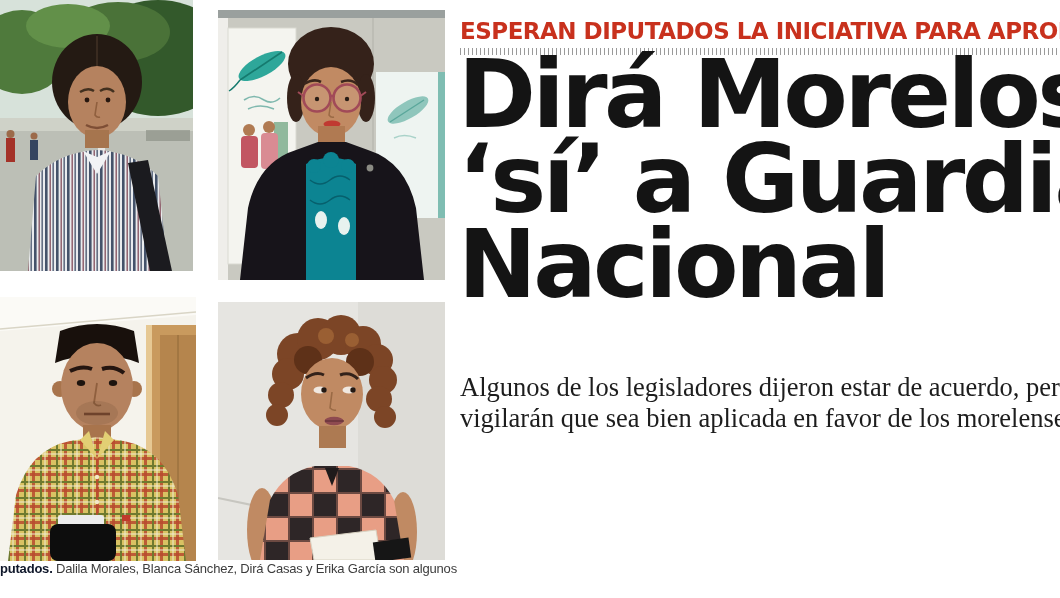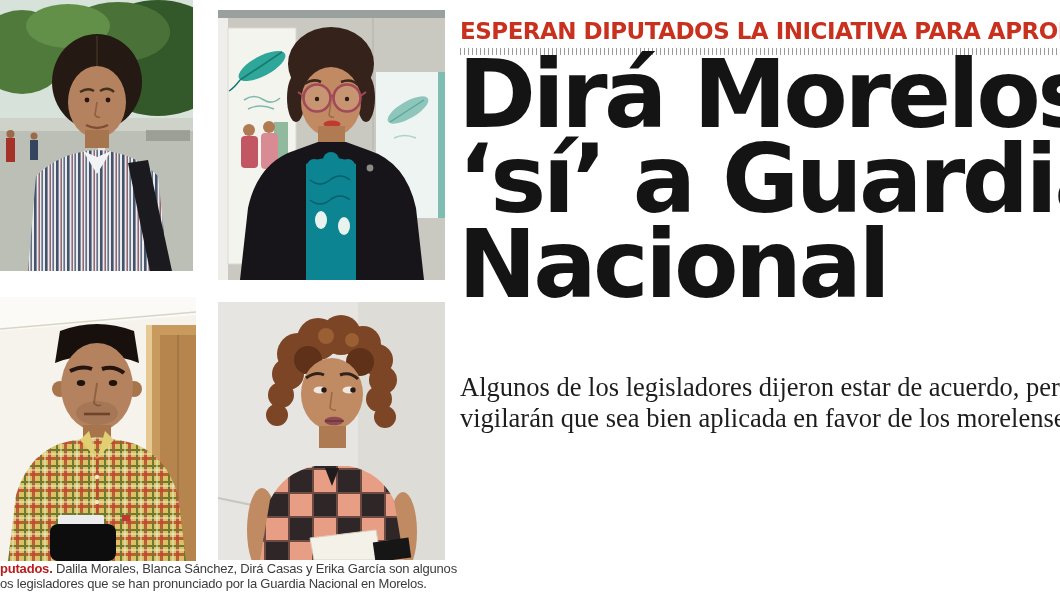--- a/index.html
+++ b/index.html
@@ -13,21 +13,21 @@
   .photo-tl{left:0;top:8;width:193px;height:271px;}
   .photo-tr{left:218px;top:10px;width:227px;height:270px;}
   .photo-bl{left:0;top:297px;width:196px;height:264px;}
   .photo-br{left:218px;top:302px;width:227px;height:258px;}
   
   .caption{
     position:absolute;left:0;top:562px;width:455px;
     font-size:13px;line-height:14.5px;color:#3c3c3c;
     letter-spacing:-0.2px;white-space:nowrap;
   }
-  .caption .lead{font-weight:bold;color:#b91c1c;}
+  .caption .lead{font-weight:bold;color:#0f172a;}
   
   .article{position:absolute;left:460px;top:0;width:600px;height:598px;overflow:hidden;}
   .kicker{
     position:absolute;left:0;top:18px;width:700px;
     font-family:"DejaVu Sans",sans-serif;font-weight:bold;
     font-size:23px;line-height:26px;color:#c8311d;
     letter-spacing:-0.5px;white-space:nowrap;text-transform:uppercase;
   }
   .tickbar{
     position:absolute;left:0;top:48px;width:600px;height:7px;
@@ -234,21 +234,20 @@
       <path d="M107 166 L114 184 L121 166 Z" fill="#1f1a1b"></path>
       <path d="M92 236 L158 228 L163 258 L96 258 Z" fill="#f4f1e8" stroke="#d8d2c2"></path>
       <rect x="156" y="238" width="36" height="20" fill="#161616" transform="rotate(-8 174 248)"></rect>
     </svg>
   </figure>
 
   <div class="caption">
     <div>
       <span class="lead">putados.</span><span> Dalila Morales, Blanca Sánchez, Dirá Casas y Erika García son algunos</span>
     </div>
-    <div>os legisladores que se han pronunciado por la Guardia Nacional en Morelos.</div>
   </div>
 
   <div class="article">
     <div class="kicker">ESPERAN DIPUTADOS LA INICIATIVA PARA APROBARLA</div>
     <div class="tickbar"></div>
     <div class="headline">
       <div class="hl-line">Dirá Morelos</div>
       <div class="hl-line">‘sí’ a Guardia</div>
       <div class="hl-line">Nacional</div>
     </div>

